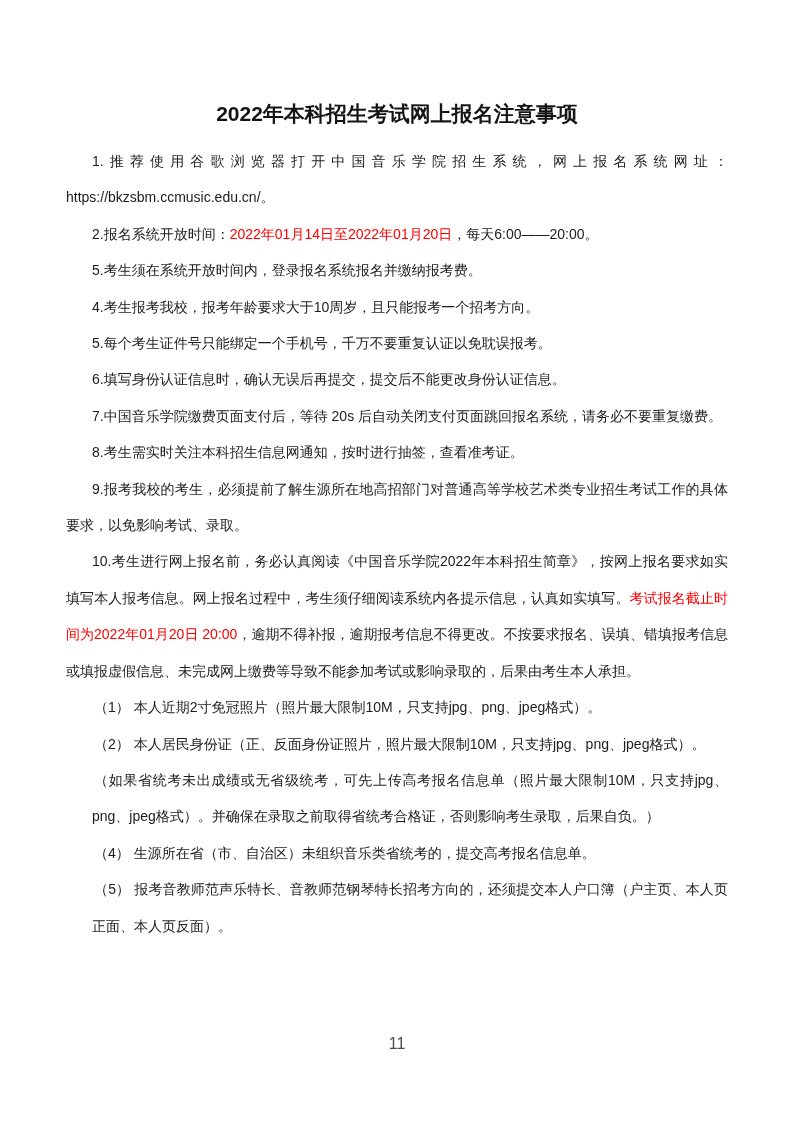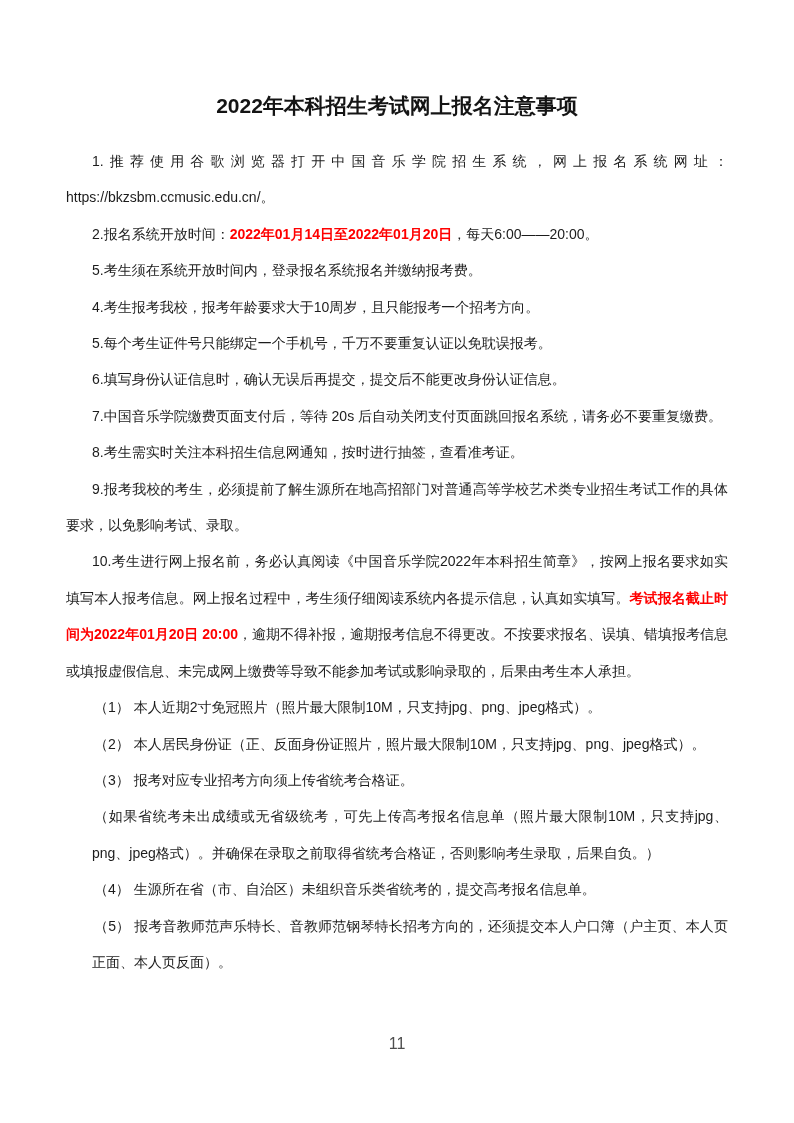--- a/index.html
+++ b/index.html
@@ -13,21 +13,21 @@
     width: 794px;
     height: 1123px;
     background: #ffffff;
     overflow: hidden;
   }
   .doc-title {
     position: absolute;
     top: 92px;
     left: 0;
     right: 0;
-    margin: 0;
+    margin: 8px;
     text-align: center;
     font-size: 21px;
     line-height: 28px;
     font-weight: bold;
     color: #141414;
   }
   .content {
     position: absolute;
     top: 143px;
     left: 66px;
@@ -40,21 +40,21 @@
   .content p {
     margin: 0;
     padding: 0;
     text-indent: 26px;
   }
   .content p.sub {
     margin-left: 26px;
     text-indent: 2px;
   }
   .content span.redbold {
-    font-weight: bold;
+    font-weight: normal;
   }
   .content span.bold {
     font-weight: normal;
   }
   .footer-pagenum {
     position: absolute;
     top: 1036px;
     left: 0;
     right: 0;
     text-align: center;
@@ -75,20 +75,19 @@
       <p class="item"><span class="normal">5.考生须在系统开放时间内，登录报名系统报名并缴纳报考费。</span></p>
       <p class="item"><span class="normal">4.考生报考我校，报考年龄要求大于10周岁，且只能报考一个招考方向。</span></p>
       <p class="item"><span class="normal">5.每个考生证件号只能绑定一个手机号，千万不要重复认证以免耽误报考。</span></p>
       <p class="item"><span class="normal">6.填写身份认证信息时，确认无误后再提交，提交后不能更改身份认证信息。</span></p>
       <p class="item"><span class="normal">7.中国音乐学院缴费页面支付后，等待 20s 后自动关闭支付页面跳回报名系统，请务必不要重复缴费。</span></p>
       <p class="item"><span class="normal">8.考生需实时关注本科招生信息网通知，按时进行抽签，查看准考证。</span></p>
       <p class="item"><span class="normal">9.报考我校的考生，必须提前了解生源所在地高招部门对普通高等学校艺术类专业招生考试工作的具体要求，以免影响考试、录取。</span></p>
       <p class="item"><span class="normal">10.考生进行网上报名前，务必认真阅读《中国音乐学院2022年本科招生简章》，按网上报名要求如实填写本人报考信息。网上报名过程中，考生须仔细阅读系统内各提示信息，认真如实填写。</span><span class="redbold" style="color: rgb(255, 0, 0);">考试报名截止时间为2022年01月20日 20:00</span><span class="bold">，逾期不得补报，逾期报考信息不得更改。不按要求报名、误填、错填报考信息或填报虚假信息、未完成网上缴费等导致不能参加考试或影响录取的，后果由考生本人承担。</span></p>
       <p class="sub"><span class="normal">（1） 本人近期2寸免冠照片（照片最大限制10M，只支持jpg、png、jpeg格式）。</span></p>
       <p class="sub"><span class="normal">（2） 本人居民身份证（正、反面身份证照片，照片最大限制10M，只支持jpg、png、jpeg格式）。</span></p>
-      <p class="sub"><span class="normal">（3） 报考对应专业招考方向须上传省统考合格证。</span></p>
       <p class="sub"><span class="normal">（如果省统考未出成绩或无省级统考，可先上传高考报名信息单（照片最大限制10M，只支持jpg、png、jpeg格式）。并确保在录取之前取得省统考合格证，否则影响考生录取，后果自负。）</span></p>
       <p class="sub"><span class="normal">（4） 生源所在省（市、自治区）未组织音乐类省统考的，提交高考报名信息单。</span></p>
       <p class="sub"><span class="normal">（5） 报考音教师范声乐特长、音教师范钢琴特长招考方向的，还须提交本人户口簿（户主页、本人页正面、本人页反面）。</span></p>
     </div>
 
   <div class="footer-pagenum">11</div>
 </div>
 
 </body></html>

